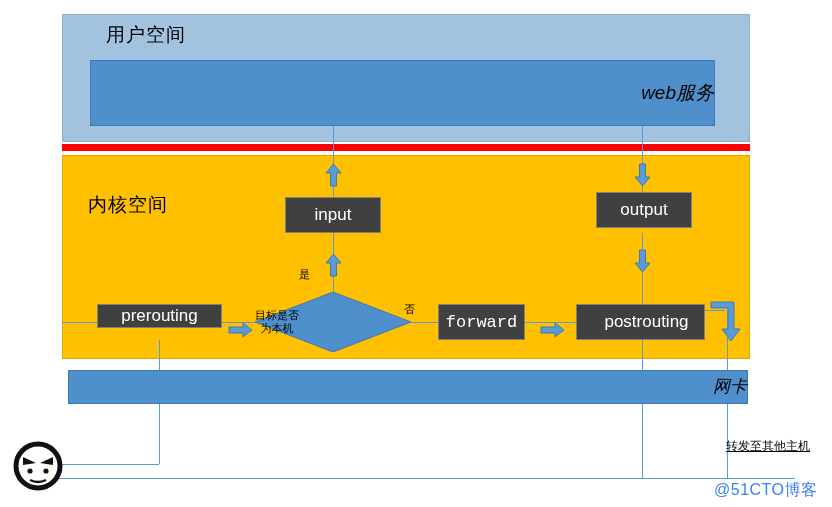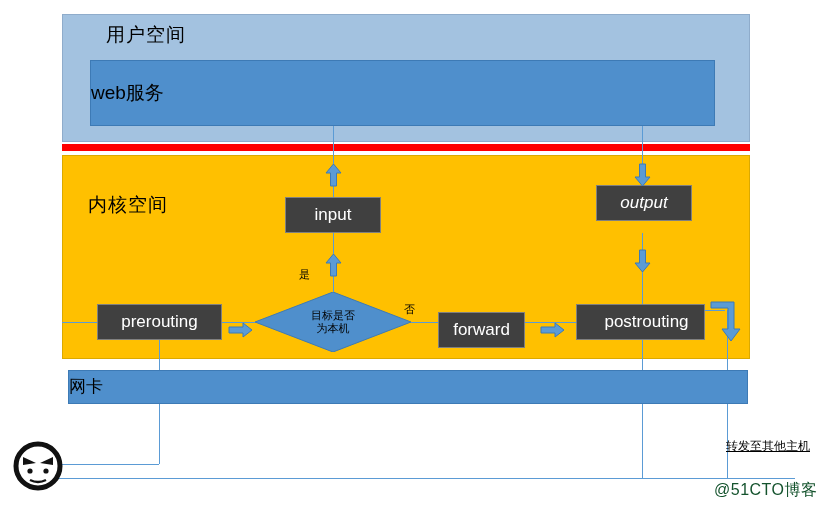--- a/index.html
+++ b/index.html
@@ -68,23 +68,24 @@
 
   
   .bluebox {
     position: absolute;
     background: #4f8fcc;
     border: 1px solid #3d7ab5;
     box-sizing: border-box;
     color: #000000;
     display: flex;
     align-items: center;
-    justify-content: flex-start;
+    justify-content: flex-end;
     text-align: center;
     line-height: 1.22;
+    font-style: italic;
   }
   .webservice {
     left: 90px;
     top: 60px;
     width: 625px;
     height: 66px;
     font-size: 19px;
   }
   .nic {
     left: 68px;
@@ -101,43 +102,43 @@
     border: 1px solid #808080;
     box-sizing: border-box;
     color: #ffffff;
     display: flex;
     align-items: center;
     justify-content: center;
     font-size: 17px;
     white-space: nowrap;
   }
   .rb-input       { left: 285px; top: 197px; width: 96px;  height: 36px; }
-  .rb-output      { left: 596px; top: 185px; width: 96px;  height: 36px; font-style: italic; }
-  .rb-prerouting  { left: 97px;  top: 304px; width: 125px; height: 36px; }
-  .rb-forward     { left: 438px; top: 312px; width: 87px;  height: 36px; }
+  .rb-output      { left: 596px; top: 192px; width: 96px;  height: 36px; }
+  .rb-prerouting  { left: 97px;  top: 304px; width: 125px; height: 24px; }
+  .rb-forward     { left: 438px; top: 304px; width: 87px;  height: 36px; font-family: Liberation Mono, monospace; }
   .rb-postrouting { left: 576px; top: 304px; width: 129px; height: 36px; padding-left: 12px; }
 
   
   .diamond-wrap {
     position: absolute;
     left: 255px;
     top: 292px;
     width: 156px;
     height: 60px;
   }
   .diamond-wrap svg { display: block; }
   .diamond-text {
     position: absolute;
     left: 0;
     top: 0;
     width: 156px;
     height: 60px;
     display: flex;
     align-items: center;
-    justify-content: center;
+    justify-content: flex-start;
     text-align: center;
     font-size: 11px;
     color: #000000;
     line-height: 1.2;
     pointer-events: none;
   }
 
   
   .vline {
     position: absolute;
@@ -179,21 +180,21 @@
     height: 52px;
   }
   .face svg { display: block; }
 
   
   .watermark {
     position: absolute;
     left: 714px;
     top: 480px;
     font-size: 16px;
-    color: #14532d;
+    color: #3b82f6;
     white-space: nowrap;
     letter-spacing: 0.5px;
   }
 </style>
 </head>
 <body>
 
 <div id="canvas">
 
   <div class="userspace"></div>

